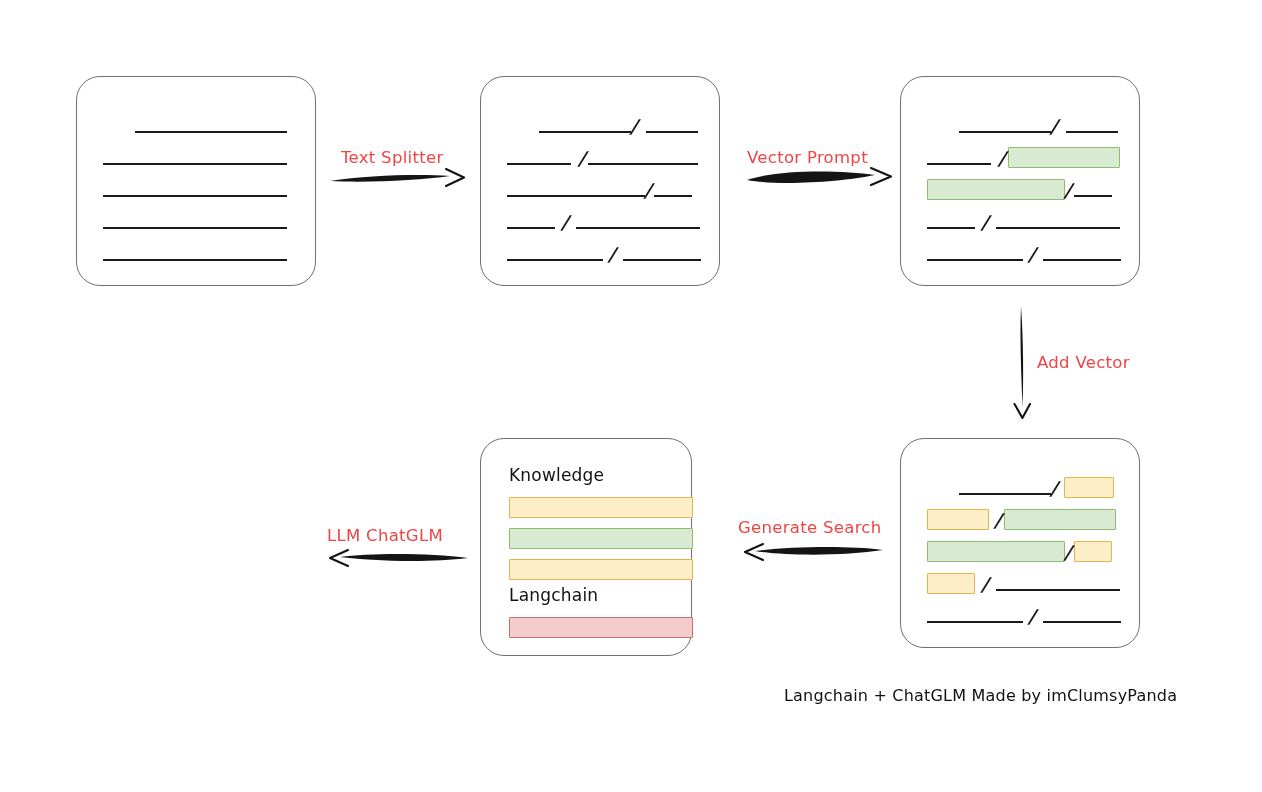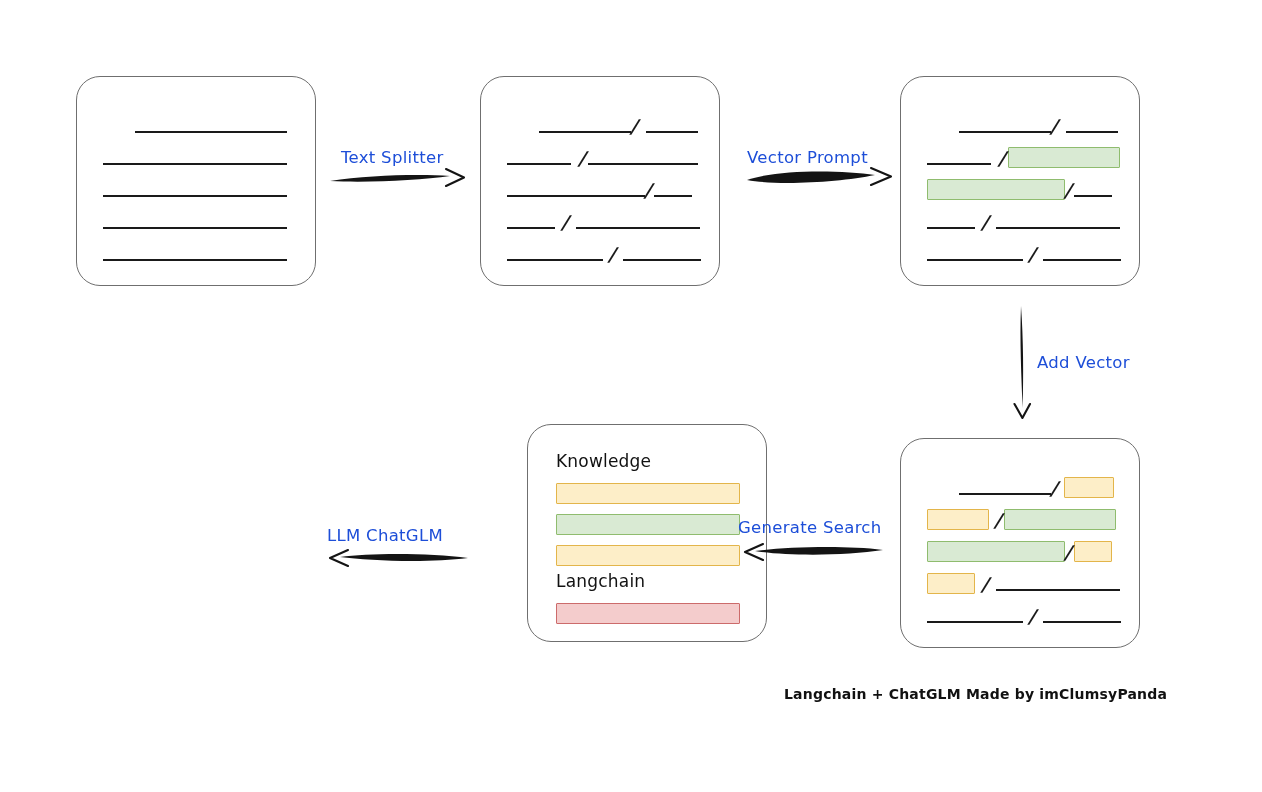--- a/index.html
+++ b/index.html
@@ -84,32 +84,31 @@
   }
   .bar.green { background: #d9ead3; border: 1.6px solid #8fbc6e; }
   .bar.yellow { background: #fdeec8; border: 1.6px solid #e3b54a; }
   .bar.red { background: #f4cccc; border: 1.6px solid #cc6b6b; }
 
   
   .arrow-label {
     position: absolute;
     font-size: 16.5px;
     letter-spacing: 0.3px;
-    color: #1d4ed8;
+    color: #ef4444;
     white-space: nowrap;
   }
   .arrow-svg { position: absolute; overflow: visible; }
 
   .footer-note {
     position: absolute;
-    font-size: 14px;
+    font-size: 16px;
     letter-spacing: 0.2px;
     color: #111111;
     white-space: nowrap;
-    font-weight: bold;
   }
 </style>
 </head>
 <body>
 
 <div id="canvas">
 
   <div class="doc-box" style="left:76px; top:76px; width:240px; height:210px;">
     <div class="box-title" style="left:30px; top:18px;"></div>
     <div>
@@ -223,21 +222,21 @@
     <path d="M3.5,100 L11.4,114 L19,100" fill="none" stroke="#141414" stroke-width="2.1" stroke-linejoin="round" stroke-linecap="round"></path>
   </svg>
 
 
   <div class="arrow-label" style="left:327px; top:526px;">LLM ChatGLM</div>
   <svg class="arrow-svg" style="left:318px; top:548px;" width="152" height="22" viewBox="0 0 152 22">
     <path d="M150,10 C112,5 52,5 22,9 C52,13 112,15 150,10 Z" fill="#141414"></path>
     <path d="M30,2 L12,10 L30,18" fill="none" stroke="#141414" stroke-width="2.1" stroke-linejoin="round" stroke-linecap="round"></path>
   </svg>
 
-  <div class="doc-box" style="left:480px; top:424px; width:240px; height:218px;margin-left:47px;">
+  <div class="doc-box" style="left:480px; top:438px; width:212px; height:218px;">
     <div class="box-title" style="left:28px; top:26px;">Knowledge</div>
     <div>
         <div class="bar yellow" style="left: 28px; top: 58px; width: 184px;"></div>
         <div class="bar green" style="left: 28px; top: 89px; width: 184px;"></div>
         <div class="bar yellow" style="left: 28px; top: 120px; width: 184px;"></div>
       </div>
     <div class="box-title" style="left:28px; top:146px;">Langchain</div>
     <div>
         <div class="bar red" style="left: 28px; top: 178px; width: 184px;"></div>
       </div>

